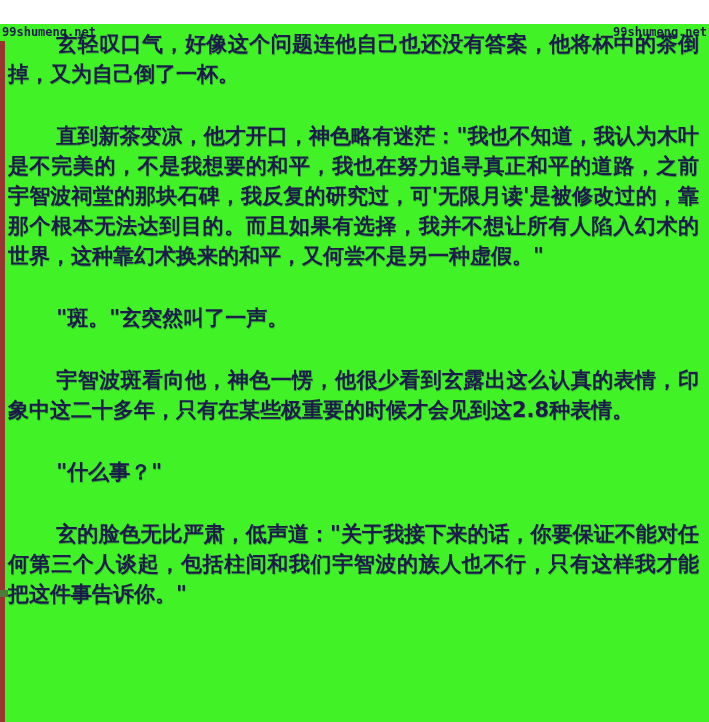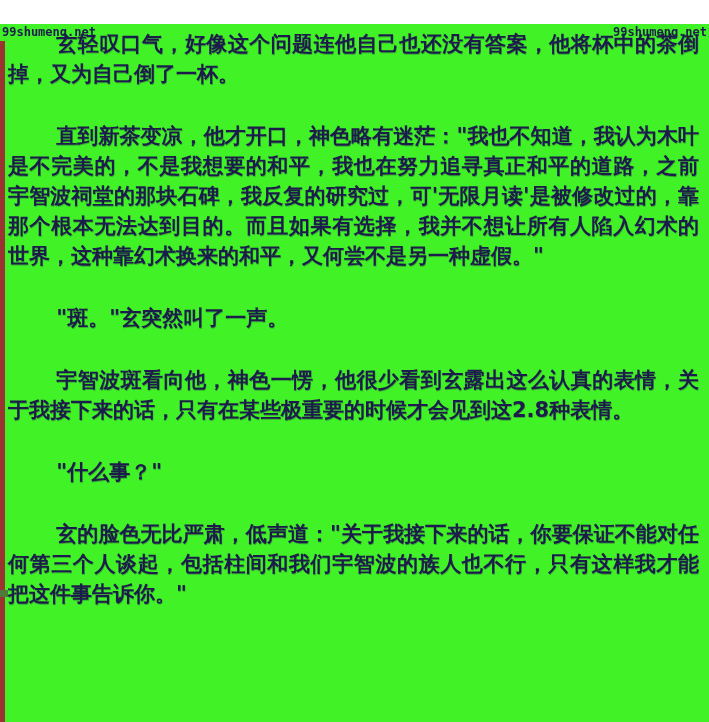--- a/index.html
+++ b/index.html
@@ -71,18 +71,18 @@
 
   <div class="wm wm-tl">99shumeng.net</div>
   <div class="wm wm-tr">99shumeng.net</div>
   <div class="wm wm-bl">99shumeng.net</div>
   <div class="wm wm-br">99shumeng.net</div>
 
   <div class="content">
     <p>玄轻叹口气，好像这个问题连他自己也还没有答案，他将杯中的茶倒掉，又为自己倒了一杯。</p>
     <p>直到新茶变凉，他才开口，神色略有迷茫："我也不知道，我认为木叶是不完美的，不是我想要的和平，我也在努力追寻真正和平的道路，之前宇智波祠堂的那块石碑，我反复的研究过，可'无限月读'是被修改过的，靠那个根本无法达到目的。而且如果有选择，我并不想让所有人陷入幻术的世界，这种靠幻术换来的和平，又何尝不是另一种虚假。"</p>
     <p>"斑。"玄突然叫了一声。</p>
-    <p>宇智波斑看向他，神色一愣，他很少看到玄露出这么认真的表情，关于我接下来的话，只有在某些极重要的时候才会见到这2.8种表情。</p>
+    <p>宇智波斑看向他，神色一愣，他很少看到玄露出这么认真的表情，印象中这二十多年，只有在某些极重要的时候才会见到这2.8种表情。</p>
     <p>"什么事？"</p>
     <p>玄的脸色无比严肃，低声道："关于我接下来的话，你要保证不能对任何第三个人谈起，包括柱间和我们宇智波的族人也不行，只有这样我才能把这件事告诉你。"</p>
   </div>
 
 </div>
 
 </body></html>

